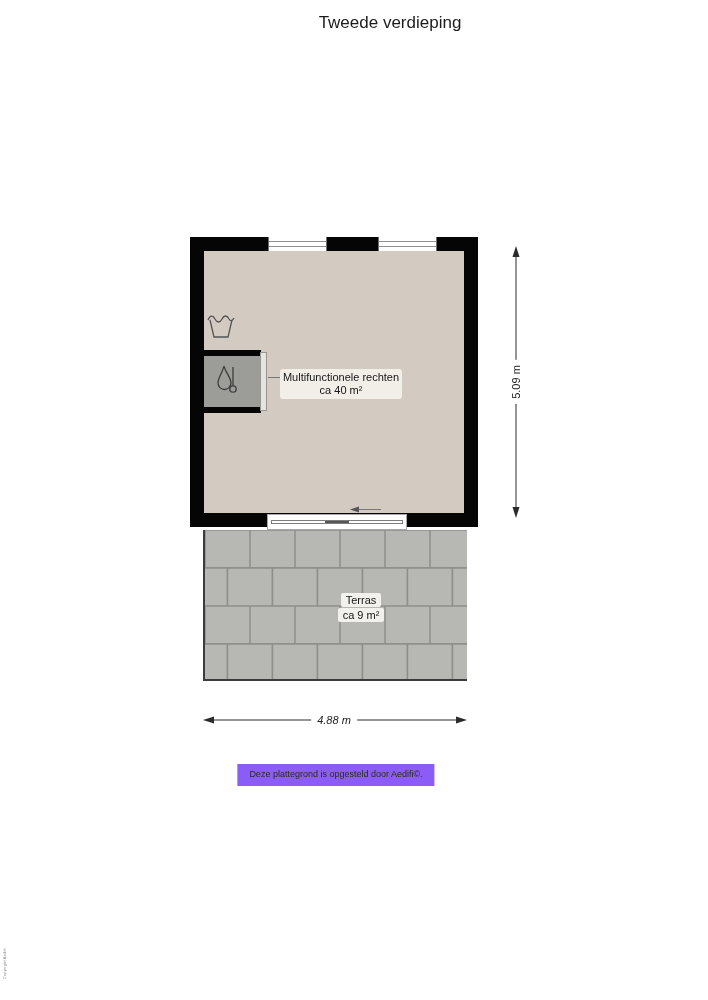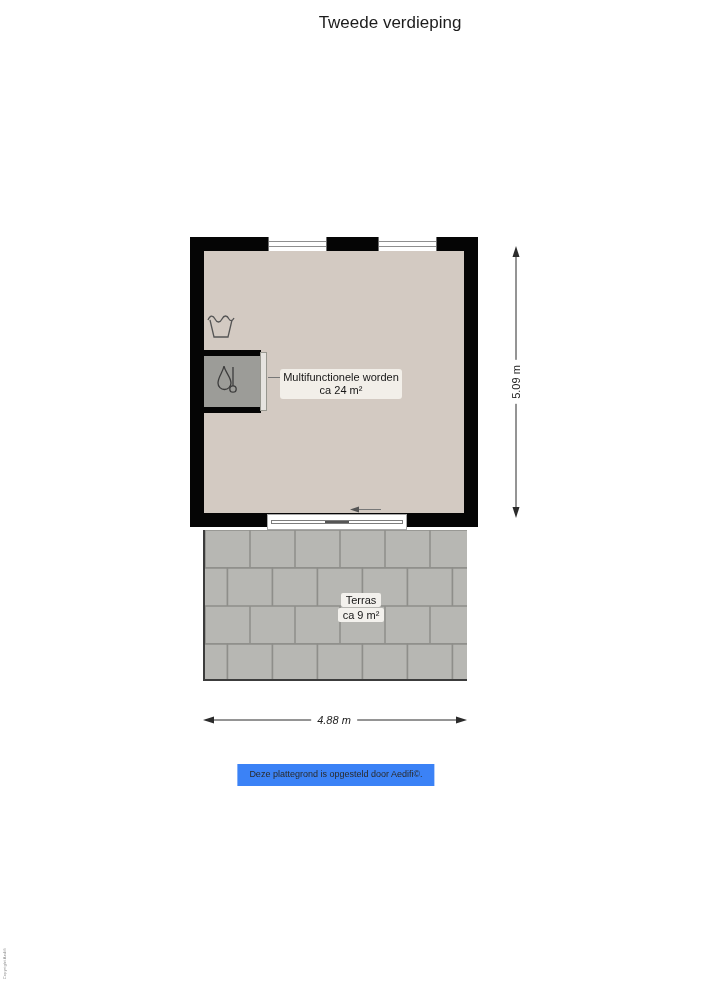--- a/index.html
+++ b/index.html
@@ -47,21 +47,21 @@
 
   
   .vdim-svg{left:505px;top:246px;}
   .vdim-label{left:516px;top:382px;transform:translate(-50%,-50%) rotate(-90deg);background:#ffffff;
               padding:0 5px;font-size:11px;color:#222;white-space:nowrap;}
   .hdim-svg{left:203px;top:712px;}
   .hdim-label{left:334px;top:720px;transform:translate(-50%,-50%);background:#ffffff;
               padding:0 6px;font-size:11px;color:#222;white-space:nowrap;font-style:italic;}
 
   
-  .footer-note{left:336px;top:764px;transform:translateX(-50%);background:#3b82f6;
+  .footer-note{left:336px;top:764px;transform:translateX(-50%);background:#8b5cf6;
                padding:4px 12px;font-size:9px;line-height:1.5;color:#2a2a2a;white-space:nowrap;}
 
   
   .watermark{left:2px;top:948px;writing-mode:vertical-rl;transform:rotate(180deg);
              font-size:4px;color:#8a8a8a;letter-spacing:.2px;}
 </style>
 </head>
 <body>
 
 <div class="abs title">Tweede verdieping</div>
@@ -90,22 +90,22 @@
     <div class="closet-door"></div>
     <svg style="position:absolute;left:12px;top:13px;" width="26" height="34" viewBox="0 0 26 34">
       <path d="M8,3 C7,9 2,14 2,20 a6.5,6.5 0 0 0 13,0 C15,14 9,9 8,3 Z" fill="none" stroke="#3d3d3d" stroke-width="1.3"></path>
       <line x1="17" y1="4" x2="17" y2="23" stroke="#3d3d3d" stroke-width="1.3"></line>
       <circle cx="17" cy="26" r="3.2" fill="none" stroke="#3d3d3d" stroke-width="1.3"></circle>
     </svg>
   </div>
 
   <div class="abs leader"></div>
   <div class="abs plan-label room-label">
-    <div>Multifunctionele worden</div>
-    <div>ca 24 m²</div>
+    <div>Multifunctionele rechten</div>
+    <div>ca 40 m²</div>
   </div>
 
   <div class="abs door-frame">
     <div class="door-leaf"></div>
     <div class="door-mark"></div>
   </div>
   <svg class="abs door-arrow" width="32" height="9" viewBox="0 0 32 9">
     <line x1="7" y1="4.5" x2="31" y2="4.5" stroke="#777" stroke-width="1"></line>
     <polygon points="0,4.5 9,1.5 9,7.5" fill="#555"></polygon>
   </svg>

